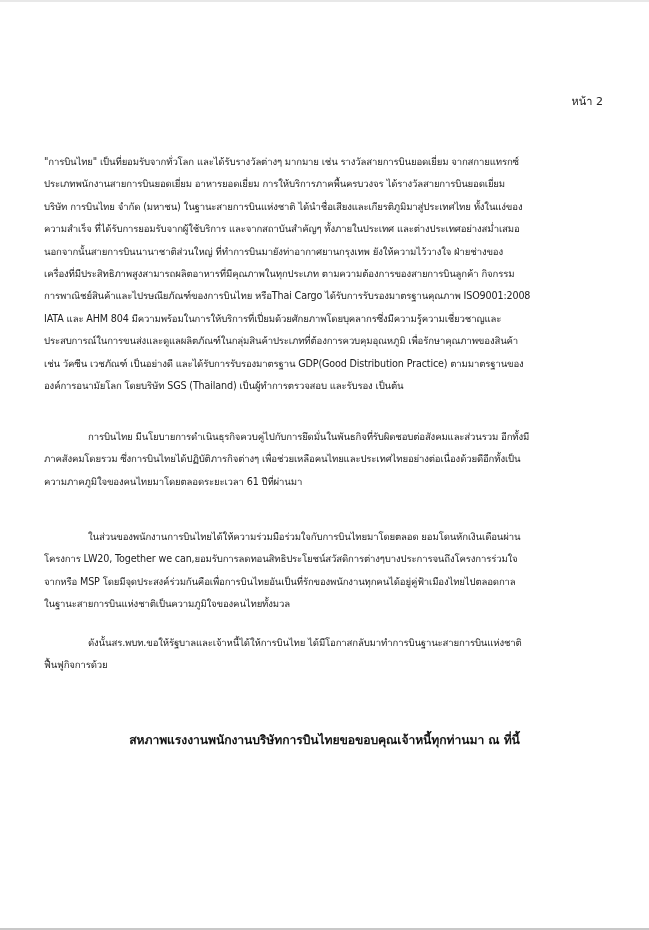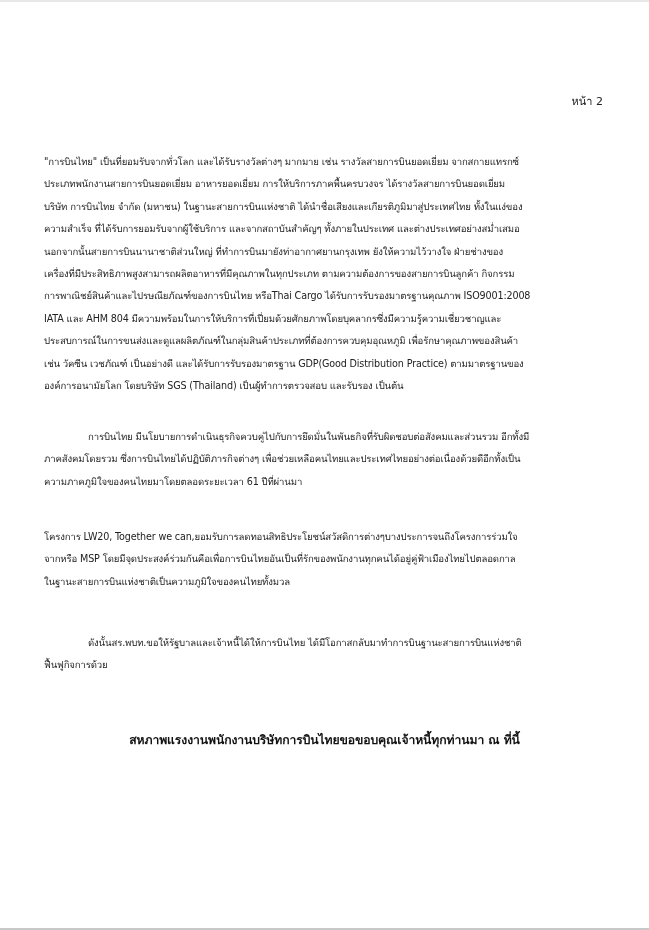--- a/index.html
+++ b/index.html
@@ -96,20 +96,21 @@
     <span class="line">องค์การอนามัยโลก โดยบริษัท SGS (Thailand) เป็นผู้ทำการตรวจสอบ และรับรอง เป็นต้น</span>
   </div>
 
   <div class="body-text" id="para2">
     <span class="line indent">การบินไทย มีนโยบายการดำเนินธุรกิจควบคู่ไปกับการยึดมั่นในพันธกิจที่รับผิดชอบต่อสังคมและส่วนรวม อีกทั้งมี</span>
     <span class="line">ภาคสังคมโดยรวม ซึ่งการบินไทยได้ปฏิบัติภารกิจต่างๆ เพื่อช่วยเหลือคนไทยและประเทศไทยอย่างต่อเนื่องด้วยดีอีกทั้งเป็น</span>
     <span class="line">ความภาคภูมิใจของคนไทยมาโดยตลอดระยะเวลา 61 ปีที่ผ่านมา</span>
   </div>
 
   <div class="body-text" id="para3">
+    <span class="line indent">ในส่วนของพนักงานการบินไทยได้ให้ความร่วมมือร่วมใจกับการบินไทยมาโดยตลอด ยอมโดนหักเงินเดือนผ่าน</span>
     <span class="line">โครงการ LW20, Together we can,ยอมรับการลดทอนสิทธิประโยชน์สวัสดิการต่างๆบางประการจนถึงโครงการร่วมใจ</span>
     <span class="line">จากหรือ MSP โดยมีจุดประสงค์ร่วมกันคือเพื่อการบินไทยอันเป็นที่รักของพนักงานทุกคนได้อยู่คู่ฟ้าเมืองไทยไปตลอดกาล</span>
     <span class="line">ในฐานะสายการบินแห่งชาติเป็นความภูมิใจของคนไทยทั้งมวล</span>
   </div>
 
   <div class="body-text" id="para4">
     <span class="line indent">ดังนั้นสร.พบท.ขอให้รัฐบาลและเจ้าหนี้ได้ให้การบินไทย ได้มีโอกาสกลับมาทำการบินฐานะสายการบินแห่งชาติ</span>
     <span class="line">ฟื้นฟูกิจการด้วย</span>
   </div>
 

